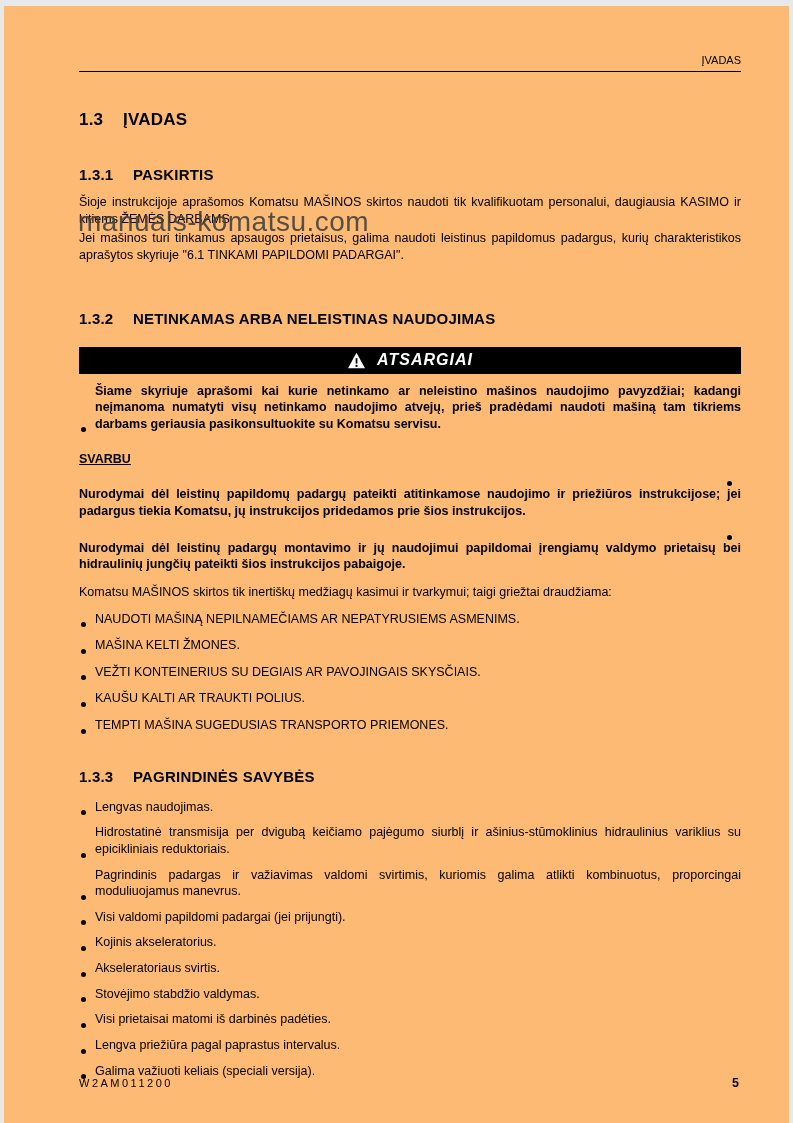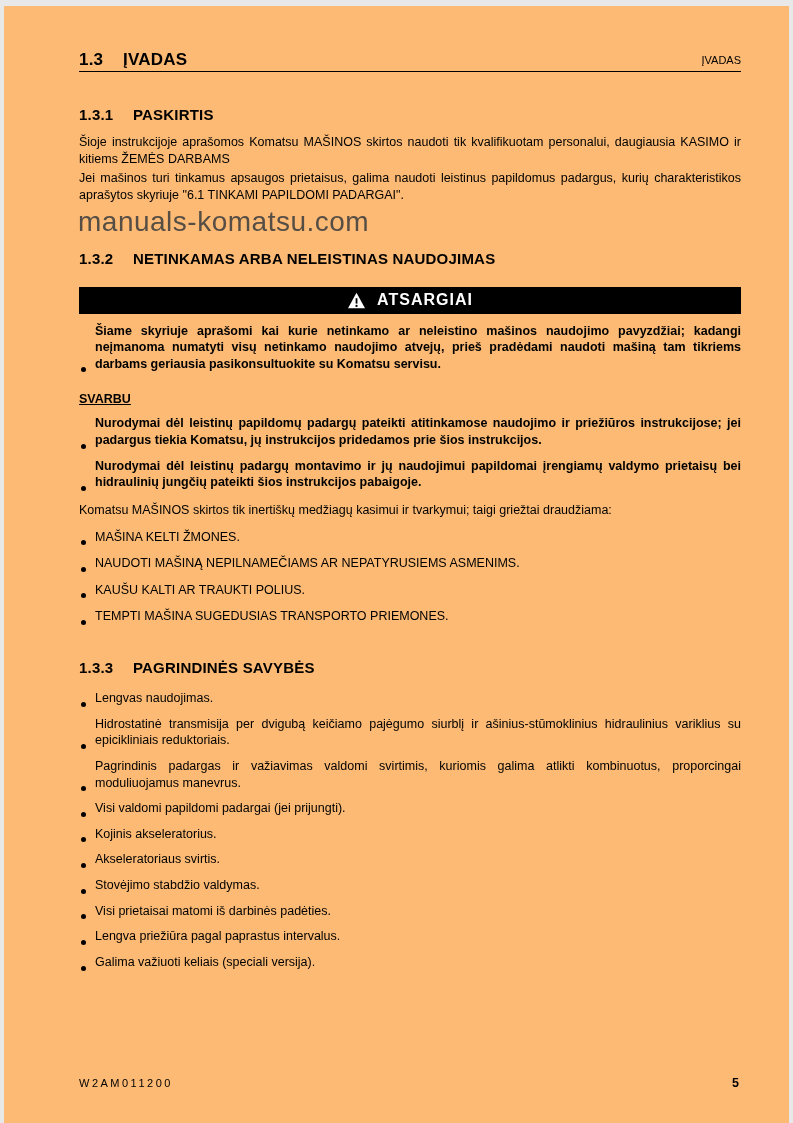--- a/index.html
+++ b/index.html
@@ -10,60 +10,60 @@
     margin: 6px auto; overflow: hidden;
   }
   .running-header {
     position: absolute; top: 48px; right: 48px;
     font-size: 11px; color: #000;
   }
   .header-rule {
     position: absolute; top: 65px; left: 75px; right: 48px;
     border: none; border-top: 1.6px solid #000;
   }
-  .content { padding: 44px 48px 0 75px; }
+  .content { padding: 104px 48px 0 75px; }
 
   h1.sec {
     font-size: 17px; font-weight: bold; letter-spacing: 0.2px;
   }
   h1.sec .num { display: inline-block; width: 44px; }
   h2.sub {
     font-size: 15px; font-weight: bold; letter-spacing: 0.2px;
   }
   h2.sub .num { display: inline-block; width: 54px; }
 
   .h2-1 { margin-top: 36px; }
   p.body {
     font-size: 12.5px; line-height: 1.33; text-align: justify; margin-top: 11px;
   }
   p.body.tight { margin-top: 3px; }
 
   .h2-2 { margin-top: 46px; }
 
   .warn-banner {
     margin-top: 20px; height: 27px; background: #000; color: #fff;
-    display: flex; align-items: center; justify-content: center; gap: 11px;
+    display: flex; align-items: center; justify-content: center; gap: 11px; font-style: italic;
   }
   .warn-banner .w-icon { width: 19px; height: 17px; display: block; }
   .warn-banner .w-text {
     font-size: 16px; font-weight: bold; letter-spacing: 1px;
   }
 
   .li { display: flex; align-items: flex-end; }
   .dot {
     width: 5px; height: 5px; background: #000; border-radius: 50%;
     flex: 0 0 5px; margin: 6px 9px 0 2px;
   }
   .li-text { font-size: 12.5px; line-height: 1.33; text-align: justify; flex: 1; }
   .li.bold .li-text { font-weight: bold; }
 
   .warn-item { margin-top: 9px; }
 
   .svarbu { margin-top: 20px; font-size: 12.5px; font-weight: bold; text-decoration: underline; }
-  .svarbu-item { margin-top: 9px; }
+  .svarbu-item { margin-top: 9px; flex-direction: column; }
 
   .intro { margin-top: 11px; }
 
   .forbidden .li { margin-top: 10px; }
 
   .h2-3 { margin-top: 34px; }
   .features { margin-top: 14px; }
   .features .li { margin-bottom: 9px; }
 
   .watermark {
@@ -132,25 +132,29 @@
     <div class="li bold svarbu-item">
       <span class="dot"></span>
       <span class="li-text">Nurodymai dėl leistinų padargų montavimo ir jų naudojimui papildomai įrengiamų valdymo prietaisų bei hidraulinių jungčių pateikti šios instrukcijos pabaigoje.</span>
     </div>
 
     <p class="body intro">Komatsu MAŠINOS skirtos tik inertiškų medžiagų kasimui ir tvarkymui; taigi griežtai draudžiama:</p>
 
     <div class="forbidden">
       <div class="li">
         <span class="dot"></span>
+        <span class="li-text">NAUDOTI MAŠINĄ NEPILNAMEČIAMS AR NEPATYRUSIEMS ASMENIMS.</span>
+      </div>
+      <div class="li">
+        <span class="dot"></span>
         <span class="li-text">MAŠINA KELTI ŽMONES.</span>
       </div>
       <div class="li">
         <span class="dot"></span>
-        <span class="li-text">NAUDOTI MAŠINĄ NEPILNAMEČIAMS AR NEPATYRUSIEMS ASMENIMS.</span>
+        <span class="li-text">VEŽTI KONTEINERIUS SU DEGIAIS AR PAVOJINGAIS SKYSČIAIS.</span>
       </div>
       <div class="li">
         <span class="dot"></span>
         <span class="li-text">KAUŠU KALTI AR TRAUKTI POLIUS.</span>
       </div>
       <div class="li">
         <span class="dot"></span>
         <span class="li-text">TEMPTI MAŠINA SUGEDUSIAS TRANSPORTO PRIEMONES.</span>
       </div>
     </div>

